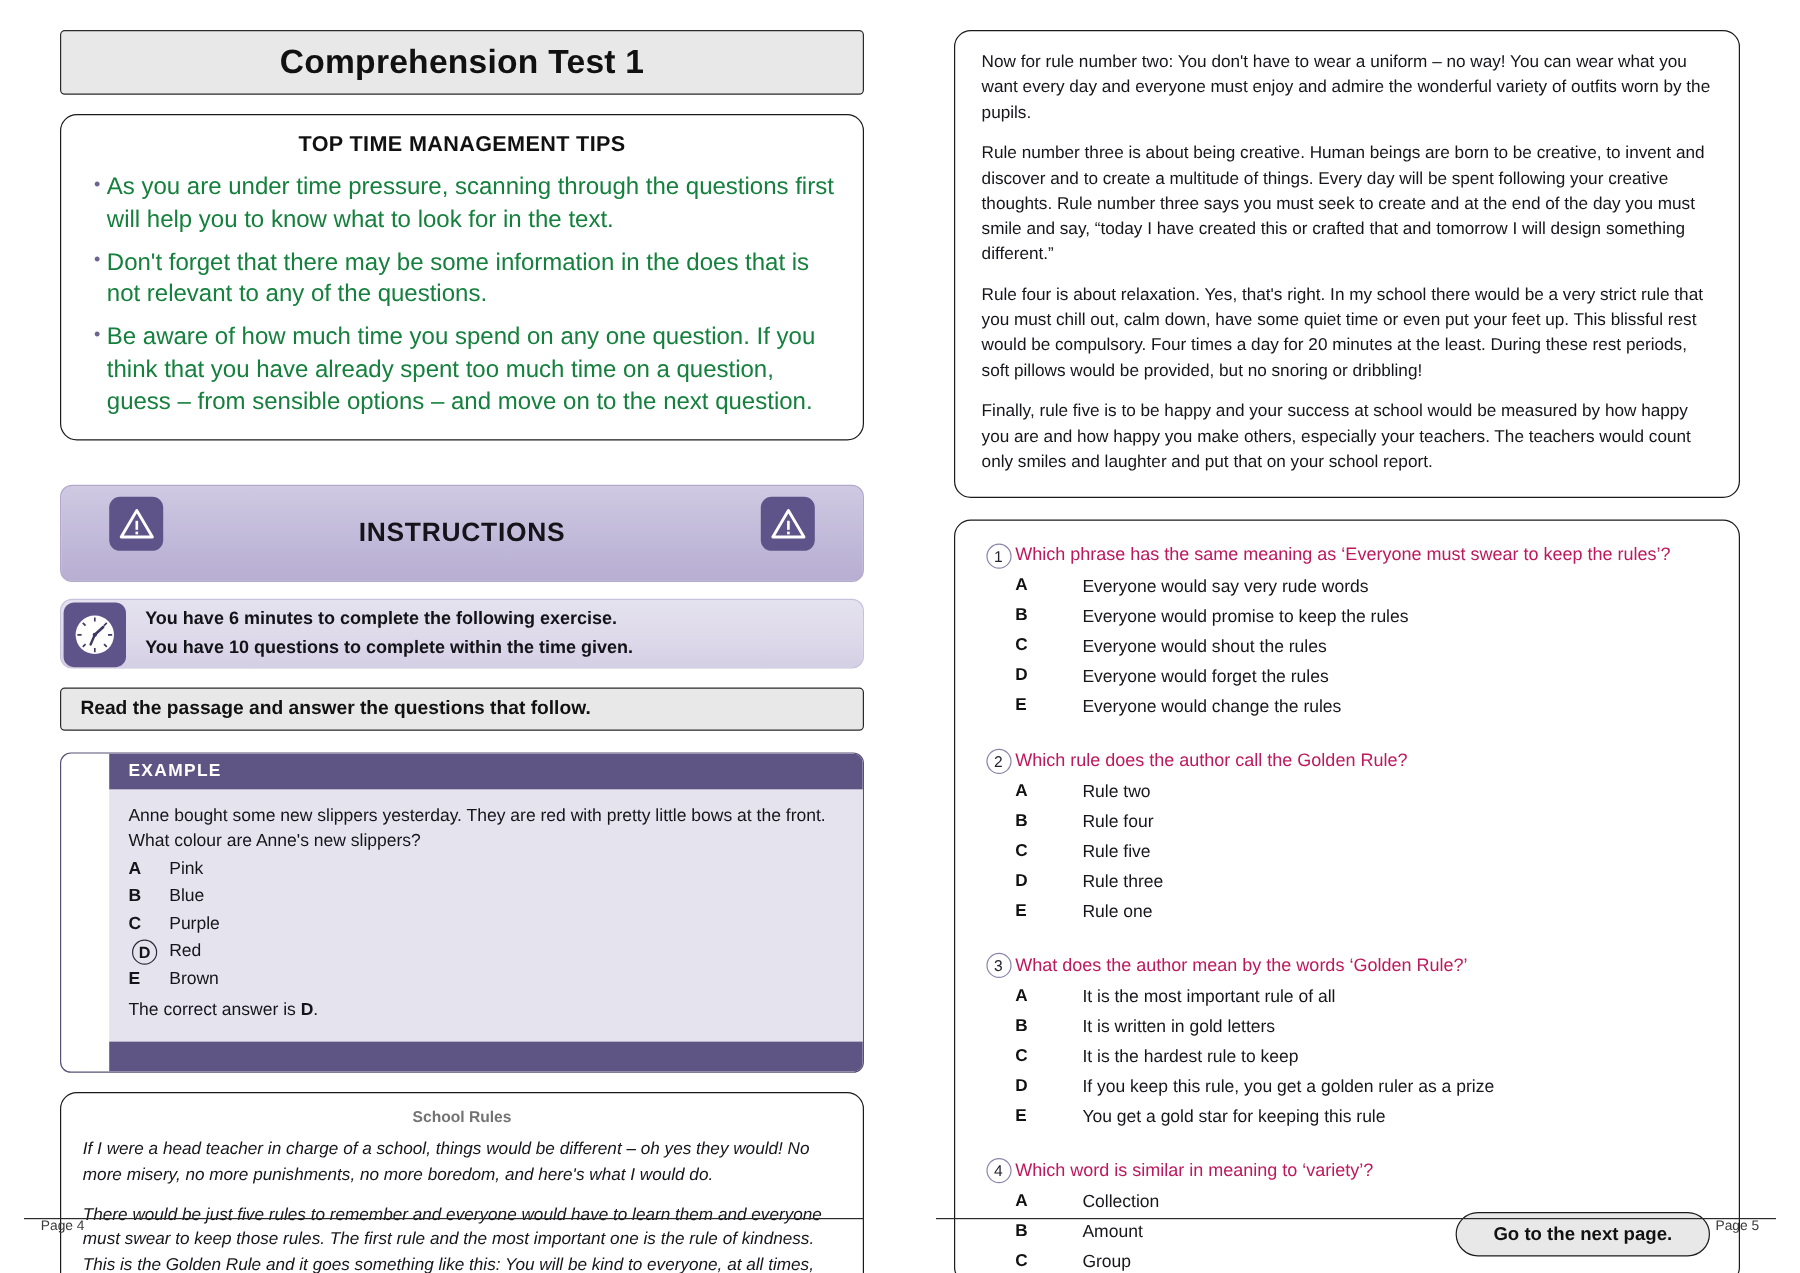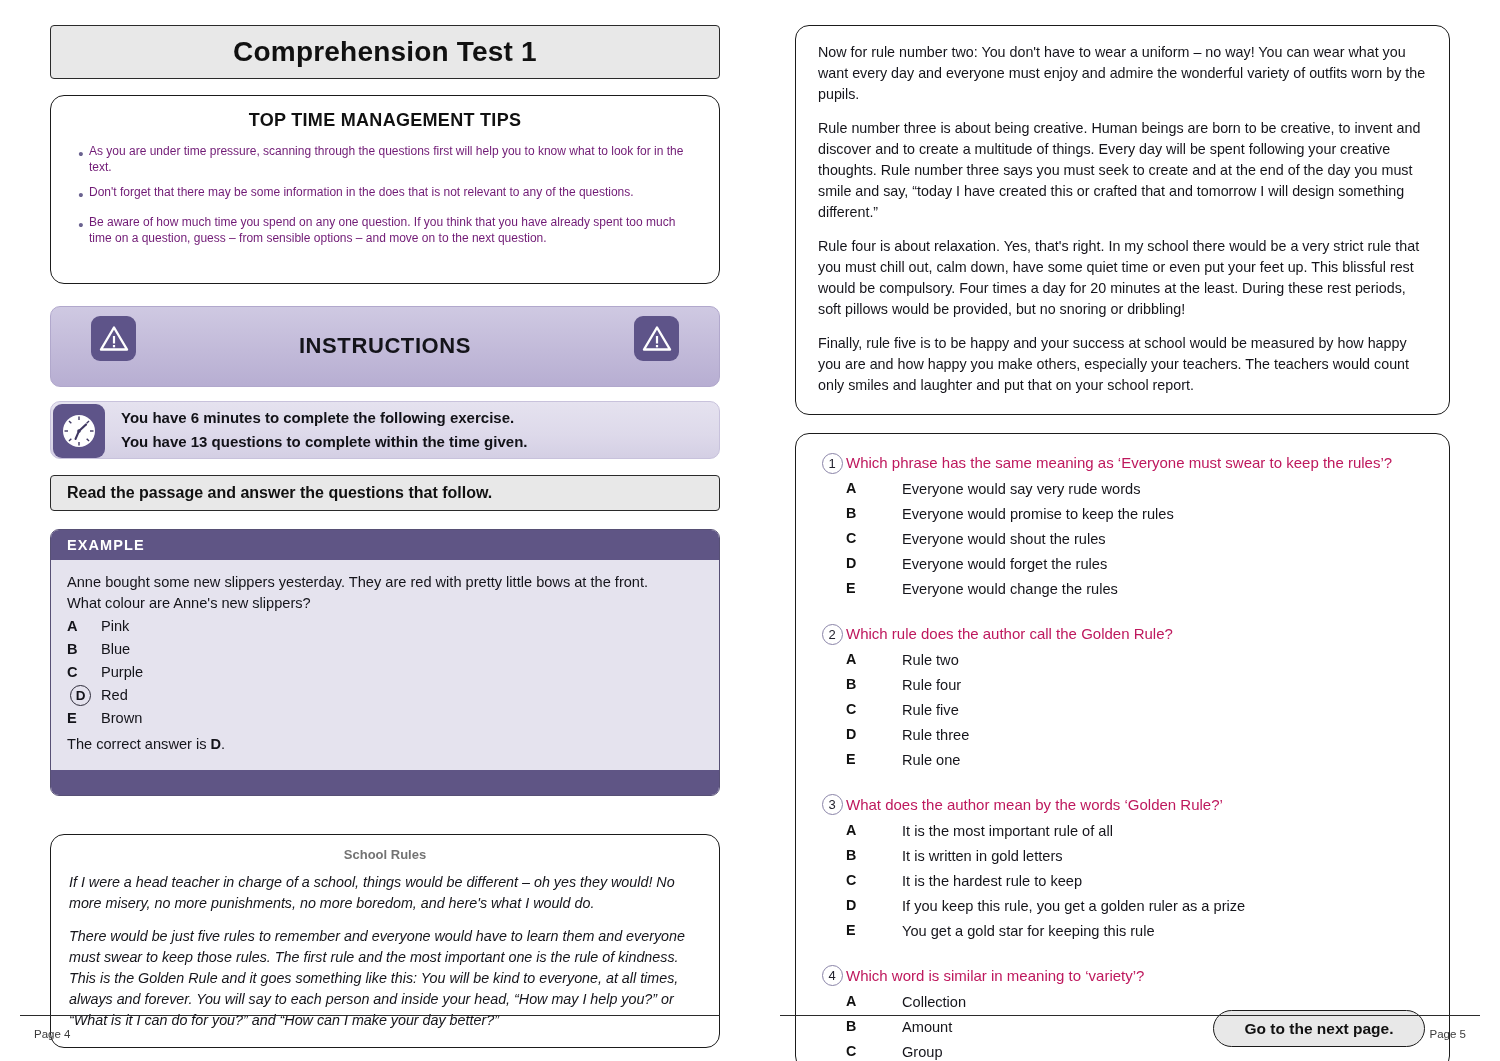--- a/index.html
+++ b/index.html
@@ -32,31 +32,31 @@
     height: 54px;
     display: flex; align-items: center; justify-content: center;
     margin-bottom: 16px;
   }
   .title-bar .t {
     font-size: 28px; font-weight: bold; letter-spacing: .2px;
     color: #111;
   }
 
   
-  .tips-box { padding: 14px 22px 27px 22px; margin-bottom: 22px; }
+  .tips-box { padding: 14px 22px 8px 22px; margin-bottom: 37px; }
   .tips-title {
     text-align: center; font-size: 18px; font-weight: bold;
     letter-spacing: .3px; margin-bottom: 12px; color: #111;
   }
   .tip-row { display: flex; margin-bottom: 9px; }
   .tip-bullet {
     color: #6b6390; font-size: 15px; line-height: 1.35;
     width: 16px; flex: 0 0 16px; text-align: center; padding-top: 1px;
   }
-  .tip-text { font-size: 12px; line-height: 1.34; color: #701a75; flex: 1; }
+  .tip-text { font-size: 20px; line-height: 1.34; color: #15803d; flex: 1; }
 
   
   .instr-banner {
     position: relative;
     height: 81px;
     border-radius: 10px;
     background: linear-gradient(180deg,#cfc9e2 0%, #c2bad9 55%, #b7aed2 100%);
     border: 1px solid #b1a8cc;
     display: flex; align-items: center; justify-content: center;
     margin-bottom: 14px;
@@ -94,22 +94,23 @@
 
   
   .read-bar {
     height: 36px; display: flex; align-items: center;
     padding-left: 16px; margin-bottom: 18px;
   }
   .read-bar .t { font-size: 16px; font-weight: bold; color: #111; }
 
   
   .example-box {
-    border-radius: 9px; overflow: hidden; margin-bottom: 38px;
+    border-radius: 9px; overflow: hidden; margin-bottom: 16px;
     border: 1px solid #575075;
+    padding-left: 40px;
   }
   .example-head {
     background: #5f5585; height: 30px;
     display: flex; align-items: center; padding-left: 16px;
   }
   .example-head .t {
     color: #fff; font-size: 14.5px; font-weight: bold; letter-spacing: 1.1px;
   }
   .example-body { background: #e5e3ee; padding: 12px 16px 14px 16px; }
   .ex-line { font-size: 14.6px; line-height: 1.5; color: #14141a; }
@@ -175,21 +176,21 @@
 
   
   .footer {
     position: absolute; left: 0; bottom: 0; width: 100%;
     height: 46px;
   }
   .footer .rule {
     height: 1.4px; background: #2b2b2b; width: 100%;
   }
   .footer .pg {
-    font-size: 11.5px; color: #3a3a3a; margin-top: 12px;
+    font-size: 11.5px; color: #3a3a3a; 
   }
   .footer-left  { padding: 0 30px 0 20px; }
   .footer-left .pg { text-align: left; padding-left: 14px; }
   .footer-right { padding: 0 20px 0 30px; }
   .footer-right .pg { text-align: right; padding-right: 14px; }
 </style>
 </head>
 <body>
 
 <div class="spread">
@@ -249,21 +250,21 @@
             <line x1="30" y1="10" x2="27.7" y2="12.3"></line>
             <line x1="12.3" y1="27.7" x2="10" y2="30"></line>
           </g>
           <line x1="20" y1="20" x2="27" y2="13.5" stroke="#3f3862" stroke-width="2.2" stroke-linecap="round"></line>
           <line x1="20" y1="20" x2="16.5" y2="28" stroke="#3f3862" stroke-width="2" stroke-linecap="round"></line>
           <circle cx="20" cy="20" r="1.8" fill="#3f3862"></circle>
         </svg>
       </div>
       <div class="time-lines">
         <div>You have 6 minutes to complete the following exercise.</div>
-        <div>You have 13 questions to complete within the time given.</div>
+        <div>You have 10 questions to complete within the time given.</div>
       </div>
     </div>
 
     <div class="grey-box read-bar">
       <div class="t">Read the passage and answer the questions that follow.</div>
     </div>
 
     <div class="example-box">
       <div class="example-head">
         <div class="t">EXAMPLE</div>

